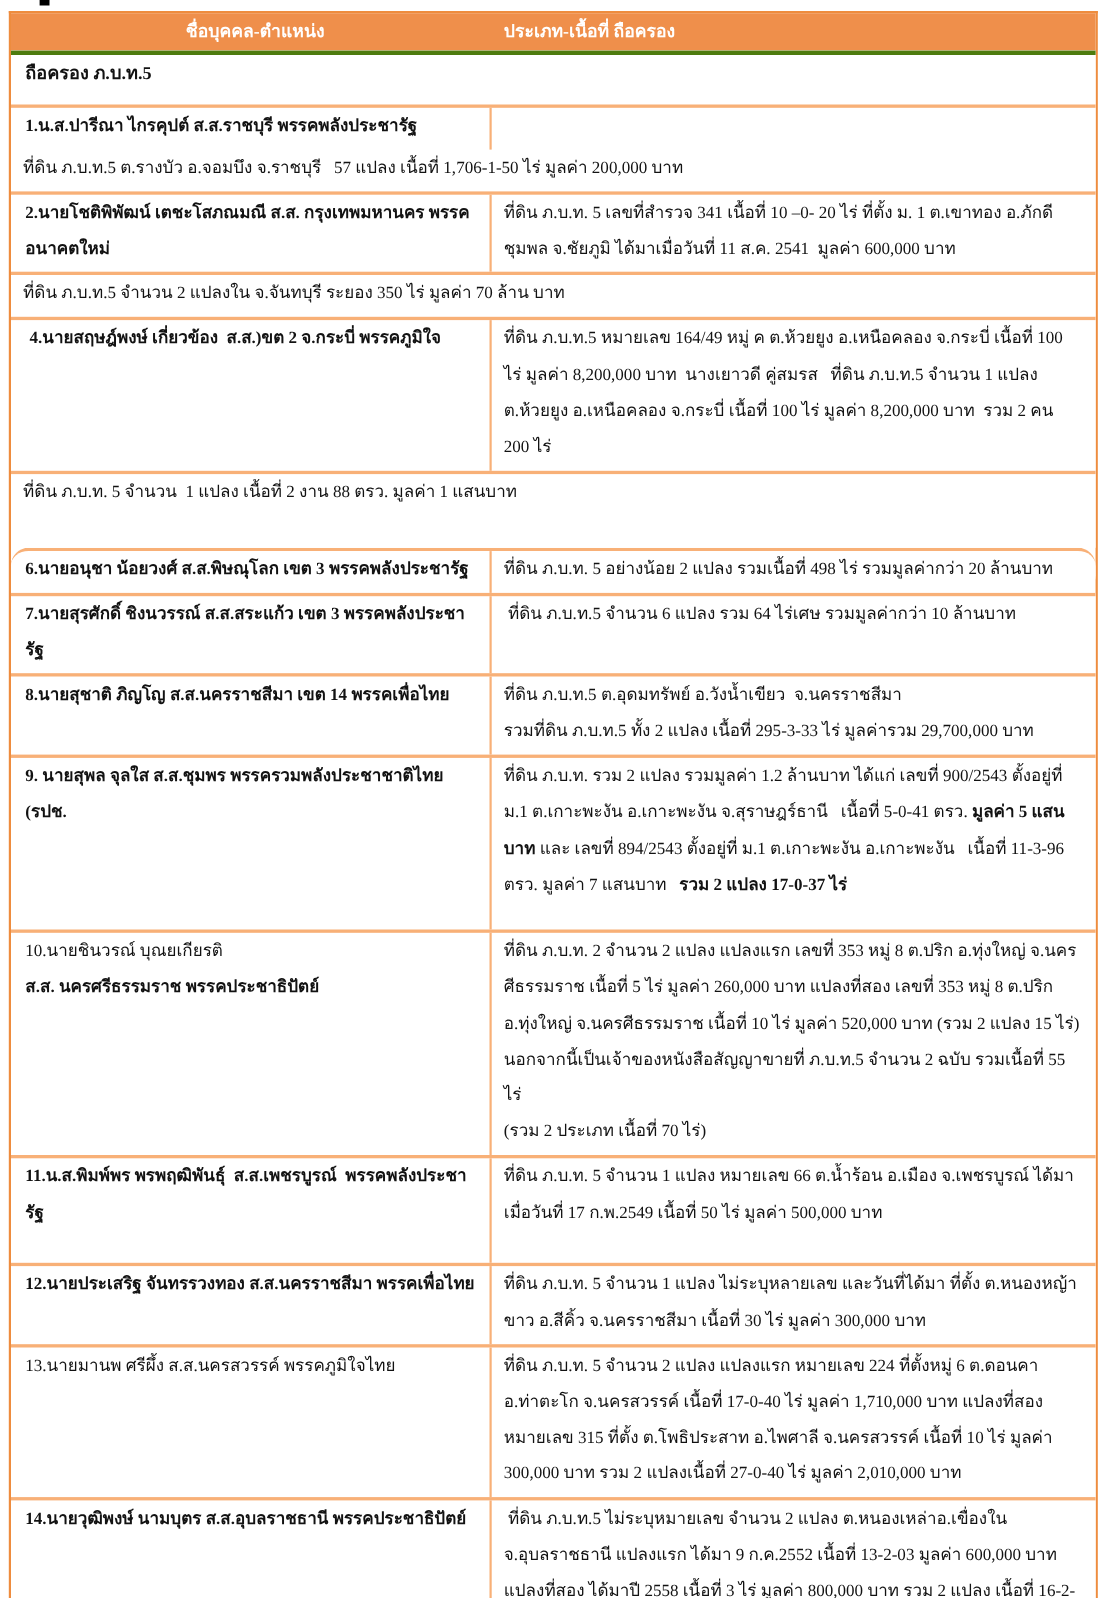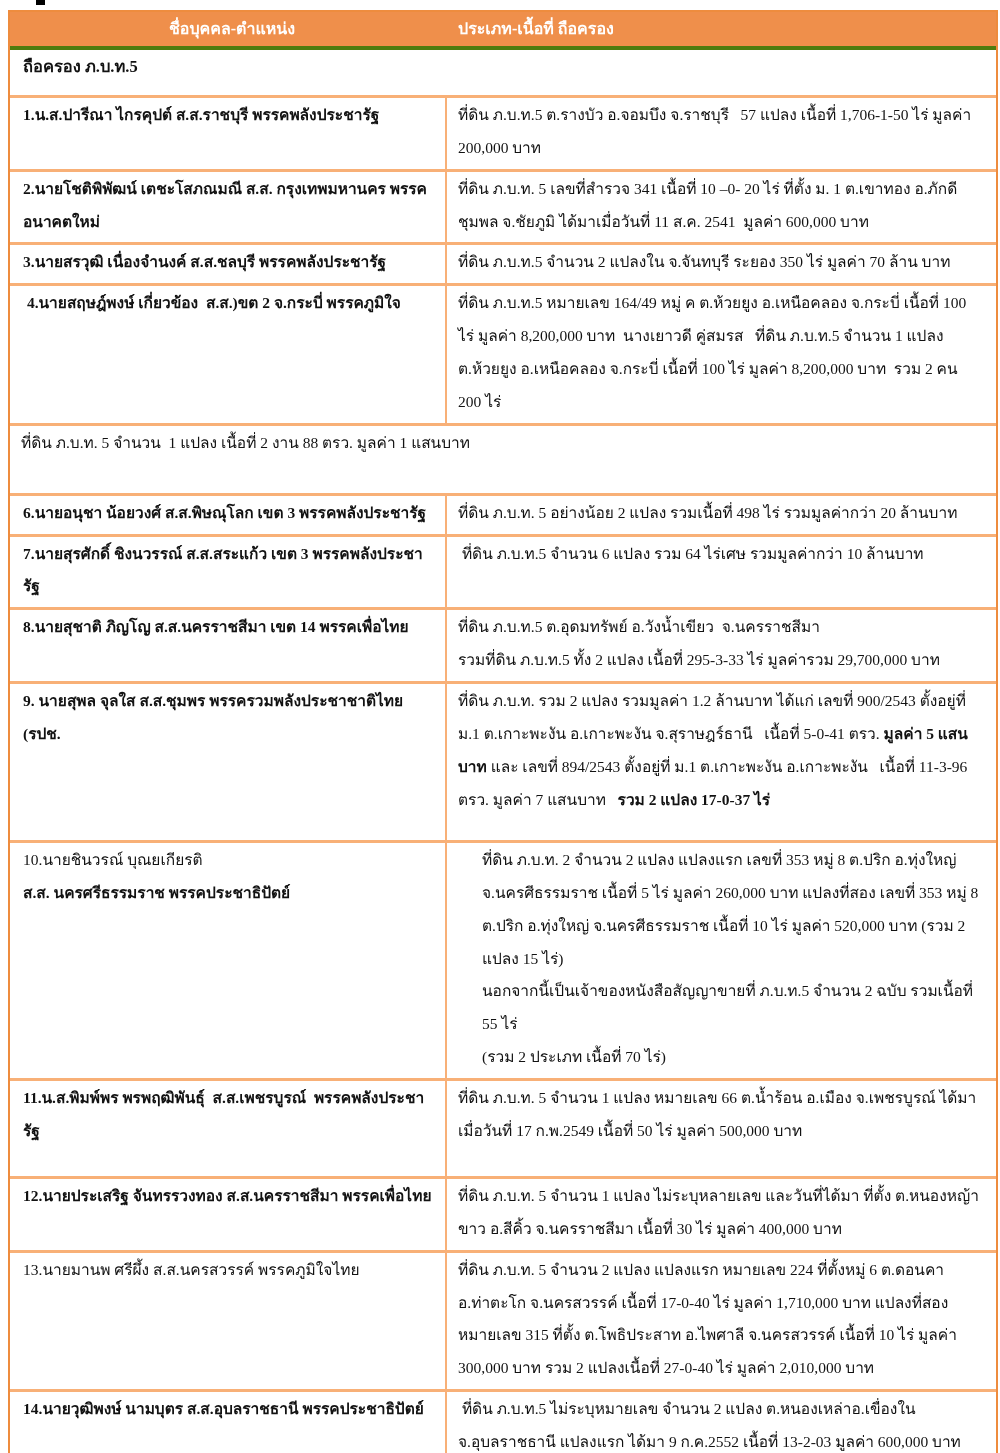--- a/index.html
+++ b/index.html
@@ -38,71 +38,70 @@
 <div class="page">
   <div class="artifact"></div>
 
   <div class="doc-table">
     <div class="thead">
       <div class="h1">ชื่อบุคคล-ตำแหน่ง</div>
       <div class="h2">ประเภท-เนื้อที่ ถือครอง</div>
     </div>
     <div class="section-row">ถือครอง ภ.บ.ท.5</div>
     <div>
-        <div class="trow" style="min-height: 64px;">
+        <div class="trow" style="min-height: 64px; flex-direction: column;">
           <div class="cell name-cell"><span class="b">1.น.ส.ปารีณา ไกรคุปต์ ส.ส.ราชบุรี พรรคพลังประชารัฐ</span></div>
           <div class="cell detail-cell"><span>ที่ดิน ภ.บ.ท.5 ต.รางบัว อ.จอมบึง จ.ราชบุรี   57 แปลง เนื้อที่ 1,706-1-50 ไร่ มูลค่า 200,000 บาท</span></div>
         </div>
         <div class="trow" style="min-height: 63px;">
           <div class="cell name-cell"><span class="b">2.นายโชติพิพัฒน์ เตชะโสภณมณี ส.ส. กรุงเทพมหานคร พรรคอนาคตใหม่</span></div>
           <div class="cell detail-cell"><span>ที่ดิน ภ.บ.ท. 5 เลขที่สำรวจ 341 เนื้อที่ 10 –0- 20 ไร่ ที่ตั้ง ม. 1 ต.เขาทอง อ.ภักดีชุมพล จ.ชัยภูมิ ได้มาเมื่อวันที่ 11 ส.ค. 2541  มูลค่า 600,000 บาท</span></div>
         </div>
         <div class="trow" style="min-height: 31px;">
-          <div class="cell name-cell"><span class="b">3.นายสรวุฒิ เนื่องจำนงค์ ส.ส.ชลบุรี พรรคพลังประชารัฐ</span></div>
           <div class="cell detail-cell"><span>ที่ดิน ภ.บ.ท.5 จำนวน 2 แปลงใน จ.จันทบุรี ระยอง 350 ไร่ มูลค่า 70 ล้าน บาท</span></div>
         </div>
         <div class="trow" style="min-height: 97px;">
           <div class="cell name-cell"><span class="b"> 4.นายสฤษฎ์พงษ์ เกี่ยวข้อง  ส.ส.)ขต 2 จ.กระบี่ พรรคภูมิใจ</span></div>
           <div class="cell detail-cell"><span>ที่ดิน ภ.บ.ท.5 หมายเลข 164/49 หมู่ ค ต.ห้วยยูง อ.เหนือคลอง จ.กระบี่ เนื้อที่ 100 ไร่ มูลค่า 8,200,000 บาท  นางเยาวดี คู่สมรส   ที่ดิน ภ.บ.ท.5 จำนวน 1 แปลง ต.ห้วยยูง อ.เหนือคลอง จ.กระบี่ เนื้อที่ 100 ไร่ มูลค่า 8,200,000 บาท  รวม 2 คน 200 ไร่</span></div>
         </div>
         <div class="trow" style="min-height: 67px;">
           <div class="cell detail-cell"><span>ที่ดิน ภ.บ.ท. 5 จำนวน  1 แปลง เนื้อที่ 2 งาน 88 ตรว. มูลค่า 1 แสนบาท</span></div>
         </div>
-        <div class="trow" style="min-height: 30px;">
+        <div class="trow" style="min-height: 30px; border-radius: 16px;">
           <div class="cell name-cell"><span class="b">6.นายอนุชา น้อยวงศ์ ส.ส.พิษณุโลก เขต 3 พรรคพลังประชารัฐ</span></div>
           <div class="cell detail-cell"><span>ที่ดิน ภ.บ.ท. 5 อย่างน้อย 2 แปลง รวมเนื้อที่ 498 ไร่ รวมมูลค่ากว่า 20 ล้านบาท</span></div>
         </div>
         <div class="trow" style="min-height: 28px;">
           <div class="cell name-cell"><span class="b">7.นายสุรศักดิ์ ชิงนวรรณ์ ส.ส.สระแก้ว เขต 3 พรรคพลังประชารัฐ</span></div>
           <div class="cell detail-cell"><span> ที่ดิน ภ.บ.ท.5 จำนวน 6 แปลง รวม 64 ไร่เศษ รวมมูลค่ากว่า 10 ล้านบาท</span></div>
         </div>
         <div class="trow" style="min-height: 62px;">
           <div class="cell name-cell"><span class="b">8.นายสุชาติ ภิญโญ ส.ส.นครราชสีมา เขต 14 พรรคเพื่อไทย</span></div>
           <div class="cell detail-cell"><span>ที่ดิน ภ.บ.ท.5 ต.อุดมทรัพย์ อ.วังน้ำเขียว  จ.นครราชสีมา
 รวมที่ดิน ภ.บ.ท.5 ทั้ง 2 แปลง เนื้อที่ 295-3-33 ไร่ มูลค่ารวม 29,700,000 บาท</span></div>
         </div>
         <div class="trow" style="min-height: 156px;">
           <div class="cell name-cell"><span class="b">9. นายสุพล จุลใส ส.ส.ชุมพร พรรครวมพลังประชาชาติไทย
 (รปช.</span></div>
           <div class="cell detail-cell"><span>ที่ดิน ภ.บ.ท. รวม 2 แปลง รวมมูลค่า 1.2 ล้านบาท ได้แก่ เลขที่ 900/2543 ตั้งอยู่ที่ ม.1 ต.เกาะพะงัน อ.เกาะพะงัน จ.สุราษฎร์ธานี   เนื้อที่ 5-0-41 ตรว. </span><span class="b">มูลค่า 5 แสนบาท</span><span> และ เลขที่ 894/2543 ตั้งอยู่ที่ ม.1 ต.เกาะพะงัน อ.เกาะพะงัน   เนื้อที่ 11-3-96 ตรว. มูลค่า 7 แสนบาท   </span><span class="b">รวม 2 แปลง 17-0-37 ไร่</span></div>
         </div>
-        <div class="trow" style="min-height: 130px; gap: 24px;">
+        <div class="trow" style="min-height: 130px;">
           <div class="cell name-cell"><span>10.นายชินวรณ์ บุณยเกียรติ
 </span><span class="b">ส.ส. นครศรีธรรมราช พรรคประชาธิปัตย์</span></div>
           <div class="cell detail-cell"><span>ที่ดิน ภ.บ.ท. 2 จำนวน 2 แปลง แปลงแรก เลขที่ 353 หมู่ 8 ต.ปริก อ.ทุ่งใหญ่ จ.นครศีธรรมราช เนื้อที่ 5 ไร่ มูลค่า 260,000 บาท แปลงที่สอง เลขที่ 353 หมู่ 8 ต.ปริก อ.ทุ่งใหญ่ จ.นครศีธรรมราช เนื้อที่ 10 ไร่ มูลค่า 520,000 บาท (รวม 2 แปลง 15 ไร่)
 นอกจากนี้เป็นเจ้าของหนังสือสัญญาขายที่ ภ.บ.ท.5 จำนวน 2 ฉบับ รวมเนื้อที่ 55 ไร่
 (รวม 2 ประเภท เนื้อที่ 70 ไร่)</span></div>
         </div>
         <div class="trow" style="min-height: 95px;">
           <div class="cell name-cell"><span class="b">11.น.ส.พิมพ์พร พรพฤฒิพันธุ์  ส.ส.เพชรบูรณ์  พรรคพลังประชารัฐ</span></div>
           <div class="cell detail-cell"><span>ที่ดิน ภ.บ.ท. 5 จำนวน 1 แปลง หมายเลข 66 ต.น้ำร้อน อ.เมือง จ.เพชรบูรณ์ ได้มาเมื่อวันที่ 17 ก.พ.2549 เนื้อที่ 50 ไร่ มูลค่า 500,000 บาท</span></div>
         </div>
         <div class="trow" style="min-height: 66px;">
           <div class="cell name-cell"><span class="b">12.นายประเสริฐ จันทรรวงทอง ส.ส.นครราชสีมา พรรคเพื่อไทย</span></div>
-          <div class="cell detail-cell"><span>ที่ดิน ภ.บ.ท. 5 จำนวน 1 แปลง ไม่ระบุหลายเลข และวันที่ได้มา ที่ตั้ง ต.หนองหญ้าขาว อ.สีคิ้ว จ.นครราชสีมา เนื้อที่ 30 ไร่ มูลค่า 400,000 บาท</span></div>
+          <div class="cell detail-cell"><span>ที่ดิน ภ.บ.ท. 5 จำนวน 1 แปลง ไม่ระบุหลายเลข และวันที่ได้มา ที่ตั้ง ต.หนองหญ้าขาว อ.สีคิ้ว จ.นครราชสีมา เนื้อที่ 30 ไร่ มูลค่า 300,000 บาท</span></div>
         </div>
         <div class="trow" style="min-height: 131px;">
           <div class="cell name-cell"><span>13.นายมานพ ศรีผึ้ง ส.ส.นครสวรรค์ พรรคภูมิใจไทย</span></div>
           <div class="cell detail-cell"><span>ที่ดิน ภ.บ.ท. 5 จำนวน 2 แปลง แปลงแรก หมายเลข 224 ที่ตั้งหมู่ 6 ต.ดอนคา อ.ท่าตะโก จ.นครสวรรค์ เนื้อที่ 17-0-40 ไร่ มูลค่า 1,710,000 บาท แปลงที่สอง หมายเลข 315 ที่ตั้ง ต.โพธิประสาท อ.ไพศาลี จ.นครสวรรค์ เนื้อที่ 10 ไร่ มูลค่า 300,000 บาท รวม 2 แปลงเนื้อที่ 27-0-40 ไร่ มูลค่า 2,010,000 บาท</span></div>
         </div>
         <div class="trow" style="min-height: 120px;">
           <div class="cell name-cell"><span class="b">14.นายวุฒิพงษ์ นามบุตร ส.ส.อุบลราชธานี พรรคประชาธิปัตย์</span></div>
           <div class="cell detail-cell"><span> ที่ดิน ภ.บ.ท.5 ไม่ระบุหมายเลข จำนวน 2 แปลง ต.หนองเหล่าอ.เขื่องใน จ.อุบลราชธานี แปลงแรก ได้มา 9 ก.ค.2552 เนื้อที่ 13-2-03 มูลค่า 600,000 บาท แปลงที่สอง ได้มาปี 2558 เนื้อที่ 3 ไร่ มูลค่า 800,000 บาท รวม 2 แปลง เนื้อที่ 16-2-03 ไร่ มูลค่า 1,080,000 บาท</span></div>
         </div>
       </div>

